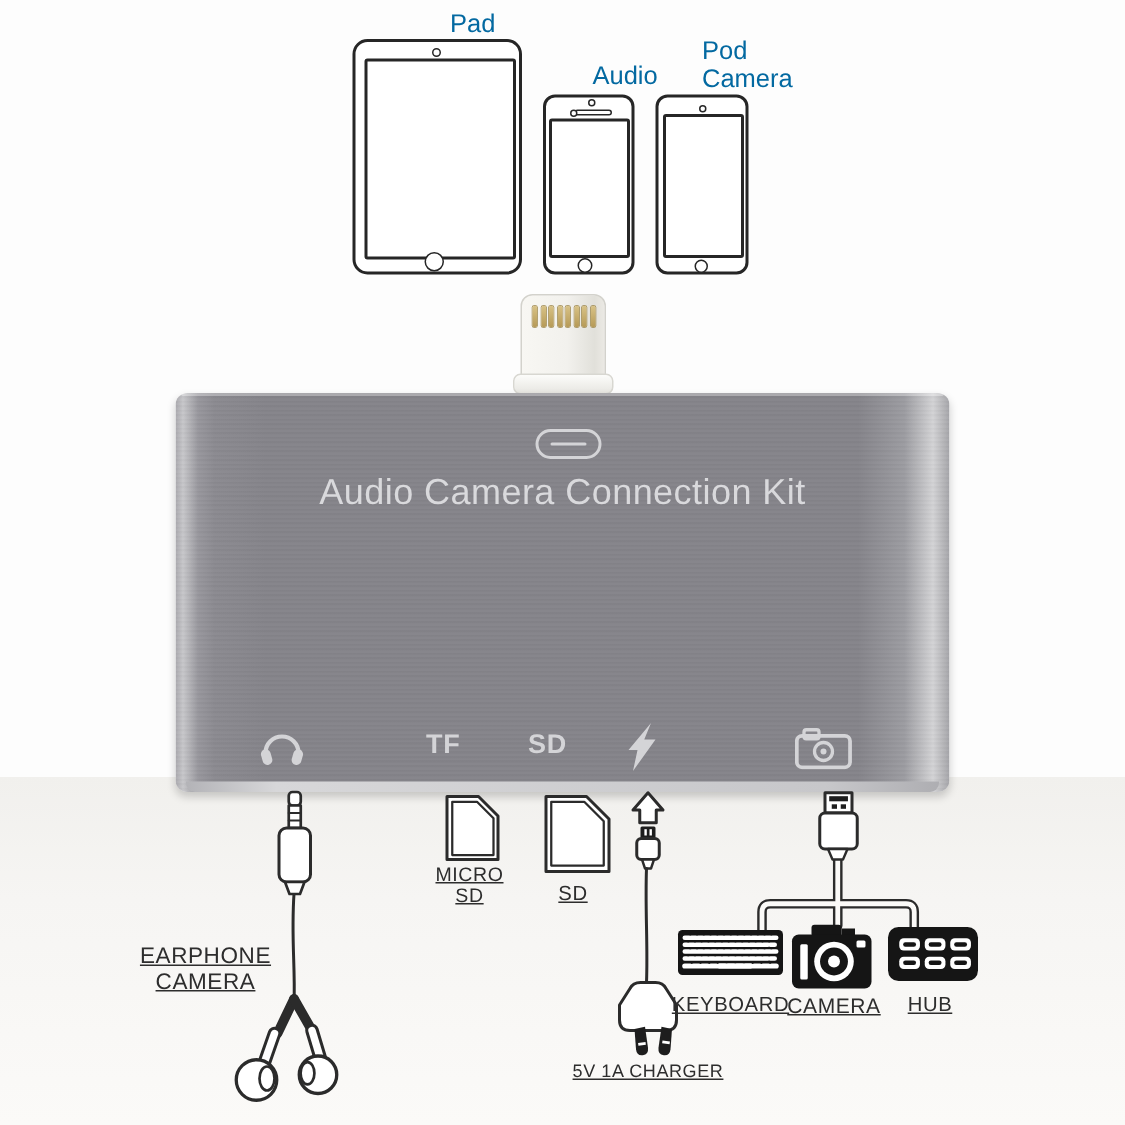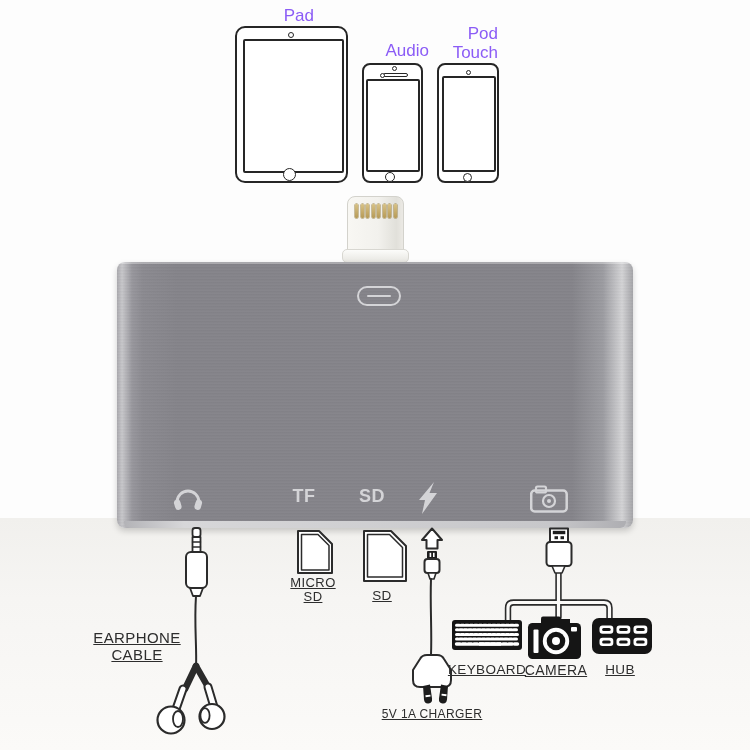--- a/index.html
+++ b/index.html
@@ -6,21 +6,21 @@
   .stage{
     position:relative;width:750px;height:750px;overflow:hidden;
     font-family:"Liberation Sans","DejaVu Sans",sans-serif;
     background:var(--page-bg,#fdfdfd);
   }
   .abs{position:absolute;}
   
   .panel{left:0;top:518px;width:750px;height:232px;
     background:linear-gradient(180deg,#f1f0ed 0,#f6f5f3 35%,#fbfaf8 100%);}
   
-  .dev-label{color:#8b5cf6;font-size:17px;text-align:right;line-height:19px;}
+  .dev-label{color:#0369a1;font-size:17px;text-align:left;line-height:19px;margin-left:26px;}
   .device{border:2.5px solid #262626;background:#fff;box-sizing:border-box;}
   .screen{position:absolute;border:2px solid #262626;border-radius:2px;background:#fff;}
   .dotc{position:absolute;border:1.6px solid #262626;border-radius:50%;background:#fff;box-sizing:border-box;}
   .homec{position:absolute;border:1.8px solid #262626;border-radius:50%;background:#fff;box-sizing:border-box;}
   .pad{left:235px;top:26px;width:113px;height:157px;border-radius:10px;}
   .phone{left:362px;top:63px;width:61px;height:120px;border-radius:8px;}
   .pod{left:437px;top:63px;width:62px;height:120px;border-radius:8px;}
   .phone-bar{position:absolute;left:19px;top:8px;width:25px;height:4px;border:1.5px solid #262626;border-radius:3px;box-sizing:border-box;}
   
   .lconn{left:347px;top:196px;width:57px;height:58px;border-radius:8px 8px 3px 3px;
@@ -41,21 +41,21 @@
   .adapter::before{content:"";position:absolute;left:4px;right:4px;top:0;height:2px;
     background:rgba(255,255,255,.3);border-radius:2px;}
   .adapter::after{content:"";position:absolute;left:7px;right:7px;bottom:0;height:7px;
     background:linear-gradient(90deg,#b3b3b7,#d7d7d9 12%,#c7c7ca 85%,#aeaeb2);
     border-radius:0 0 6px 6px;}
   .port-pill{position:absolute;left:240px;top:24px;width:44px;height:20px;border:2.5px solid #d4d4d7;
     border-radius:11px;box-sizing:border-box;display:flex;align-items:center;justify-content:center;}
   .pill-line{width:24px;height:2.5px;background:#d4d4d7;border-radius:2px;}
   .adapter-title{position:absolute;left:0;right:0;top:53px;text-align:center;
     font-size:24px;font-weight:400;letter-spacing:.3px;color:var(--adapter-text,#d9d9dc);}
-  .port-label{position:absolute;top:224px;width:40px;text-align:center;
+  .port-label{position:absolute;top:224px;width:40px;
     font-size:18px;font-weight:700;letter-spacing:.5px;color:#d4d4d7;}
   
   .lbl{color:#2d2d2d;text-align:center;letter-spacing:.4px;text-decoration:underline;}
   .lbl-earphone{left:93px;top:629px;width:88px;font-size:15px;line-height:17px;}
   .lbl-microsd{left:289px;top:576px;width:48px;font-size:13px;line-height:14px;}
   .lbl-sd{left:358px;top:588px;width:48px;font-size:13.5px;}
   .lbl-lcable{left:336px;top:613px;width:92px;font-size:14px;line-height:16px;}
   .lbl-charger{left:375px;top:707px;width:114px;font-size:12px;}
   .lbl-keyboard{left:447px;top:662px;width:80px;font-size:13.5px;}
   .lbl-camera{left:521px;top:662px;width:70px;font-size:14px;}
@@ -65,21 +65,21 @@
 </style>
 </head>
 <body>
 
 <div class="stage">
 
   <div class="abs panel"></div>
 
   <div class="abs dev-label" style="left:274px;top:6px;width:40px;">Pad</div>
   <div class="abs dev-label" style="left:369px;top:41px;width:60px;">Audio</div>
-  <div class="abs dev-label" style="left:442px;top:24px;width:56px;">Pod Touch</div>
+  <div class="abs dev-label" style="left:442px;top:24px;width:56px;">Pod Camera</div>
 
   <div class="abs device pad">
     <div class="dotc" style="left:51px;top:3.5px;width:6px;height:6px;"></div>
     <div class="screen" style="left:6px;top:11px;width:97px;height:130px;"></div>
     <div class="homec" style="left:45.5px;top:140px;width:13px;height:13px;"></div>
   </div>
 
   <div class="abs device phone">
     <div class="dotc" style="left:28px;top:1px;width:5px;height:5px;"></div>
     <div class="phone-bar"></div>
@@ -105,20 +105,21 @@
         <div class="pin"></div>
         <div class="pin"></div>
     </div>
   </div>
   <div class="abs lbase"></div>
 
   <div class="abs adapter">
     <div class="port-pill">
         <span class="pill-line"></span>
       </div>
+    <div class="adapter-title">Audio Camera Connection Kit</div>
 
     <svg style="position:absolute;left:56px;top:221px;" width="30" height="30" viewBox="0 0 30 30">
       <path d="M4,19 a11,11 0 0 1 22,0" fill="none" stroke="#d4d4d7" stroke-width="2.8" stroke-linecap="round"></path>
       <rect x="1.5" y="16.5" width="6.5" height="10.5" rx="3.2" fill="#d4d4d7" transform="rotate(-16 4.7 21.7)"></rect>
       <rect x="22" y="16.5" width="6.5" height="10.5" rx="3.2" fill="#d4d4d7" transform="rotate(16 25.2 21.7)"></rect>
     </svg>
 
     <div class="port-label" style="left:167px;">TF</div>
     <div class="port-label" style="left:235px;">SD</div>
 
@@ -231,21 +232,21 @@
         <rect x="602.1" y="628.1" width="8.6" height="3" rx="1.5" fill="#151515"></rect>
         <rect x="619.1" y="628.1" width="8.6" height="3" rx="1.5" fill="#151515"></rect>
         <rect x="636.1" y="628.1" width="8.6" height="3" rx="1.5" fill="#151515"></rect>
         <rect x="602.1" y="640.4" width="8.6" height="3" rx="1.5" fill="#151515"></rect>
         <rect x="619.1" y="640.4" width="8.6" height="3" rx="1.5" fill="#151515"></rect>
         <rect x="636.1" y="640.4" width="8.6" height="3" rx="1.5" fill="#151515"></rect>
       </g>
     </g>
   </svg>
 
-  <div class="abs lbl lbl-earphone">EARPHONE CABLE</div>
+  <div class="abs lbl lbl-earphone">EARPHONE CAMERA</div>
   <div class="abs lbl lbl-microsd">MICRO SD</div>
   <div class="abs lbl lbl-sd">SD</div>
   <div class="abs lbl lbl-charger">5V 1A CHARGER</div>
   <div class="abs lbl lbl-keyboard">KEYBOARD</div>
   <div class="abs lbl lbl-camera">CAMERA</div>
   <div class="abs lbl lbl-hub">HUB</div>
 
 </div>
 
 </body></html>

